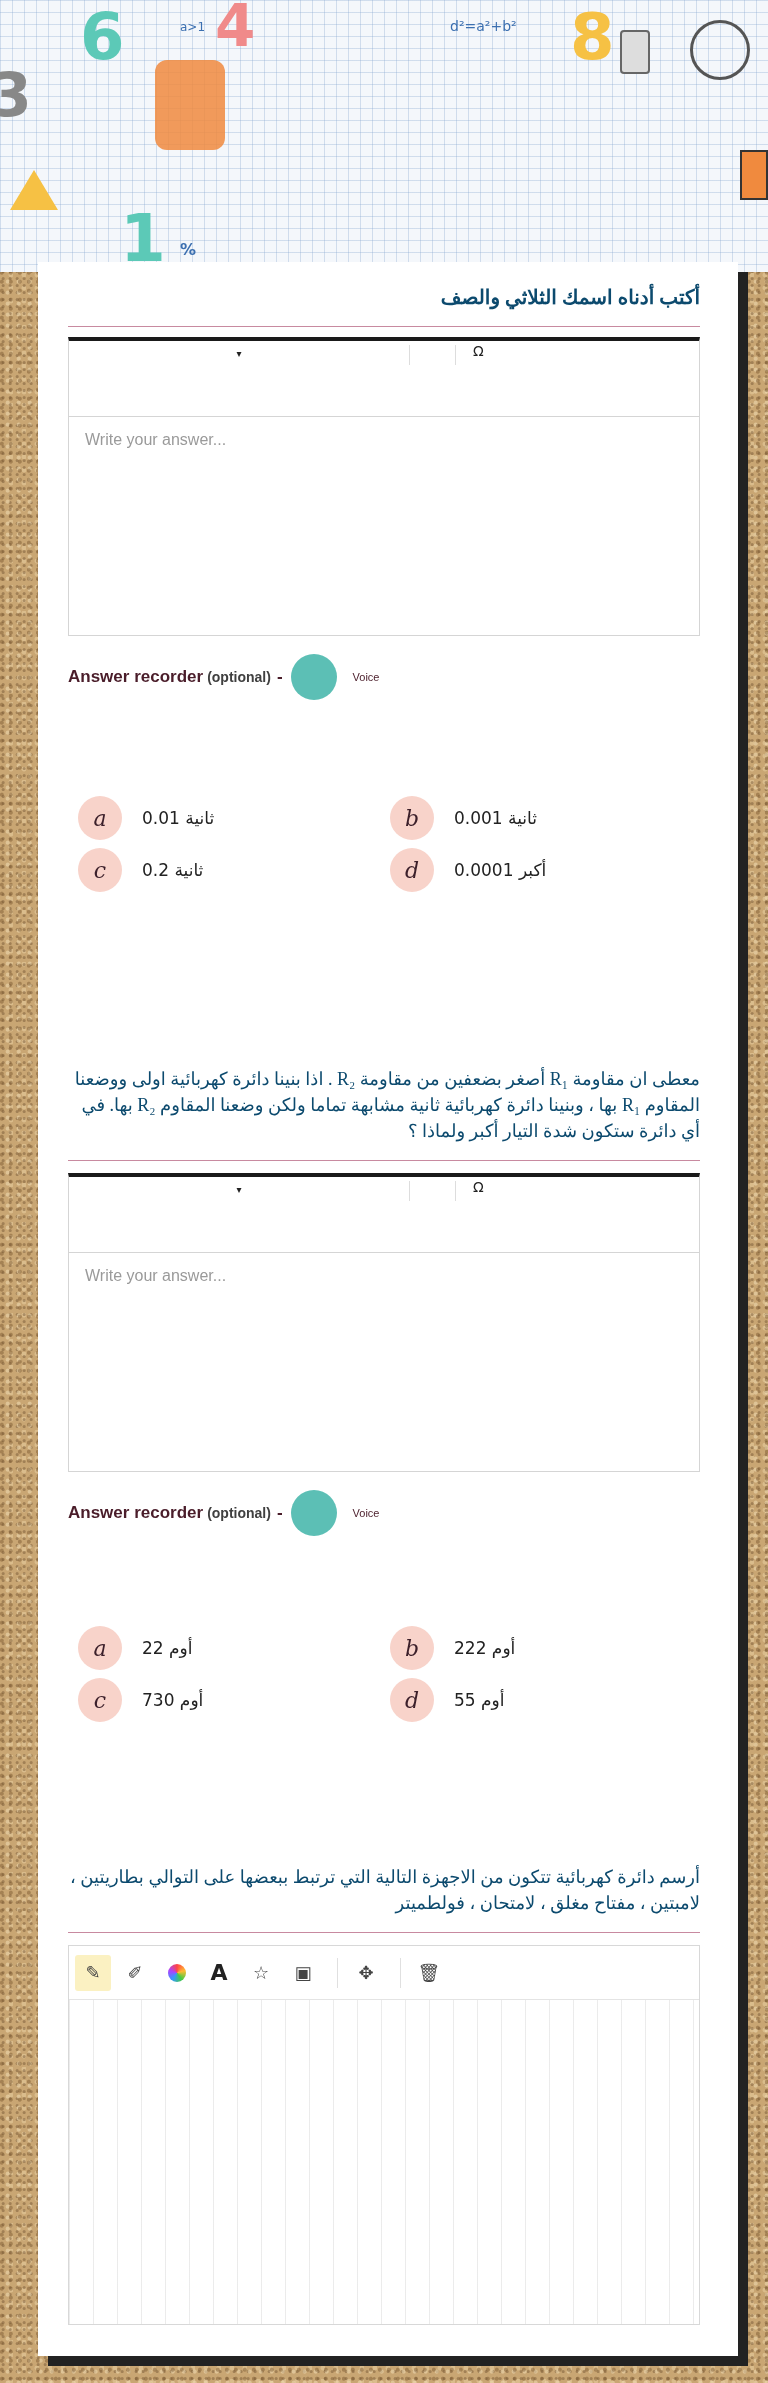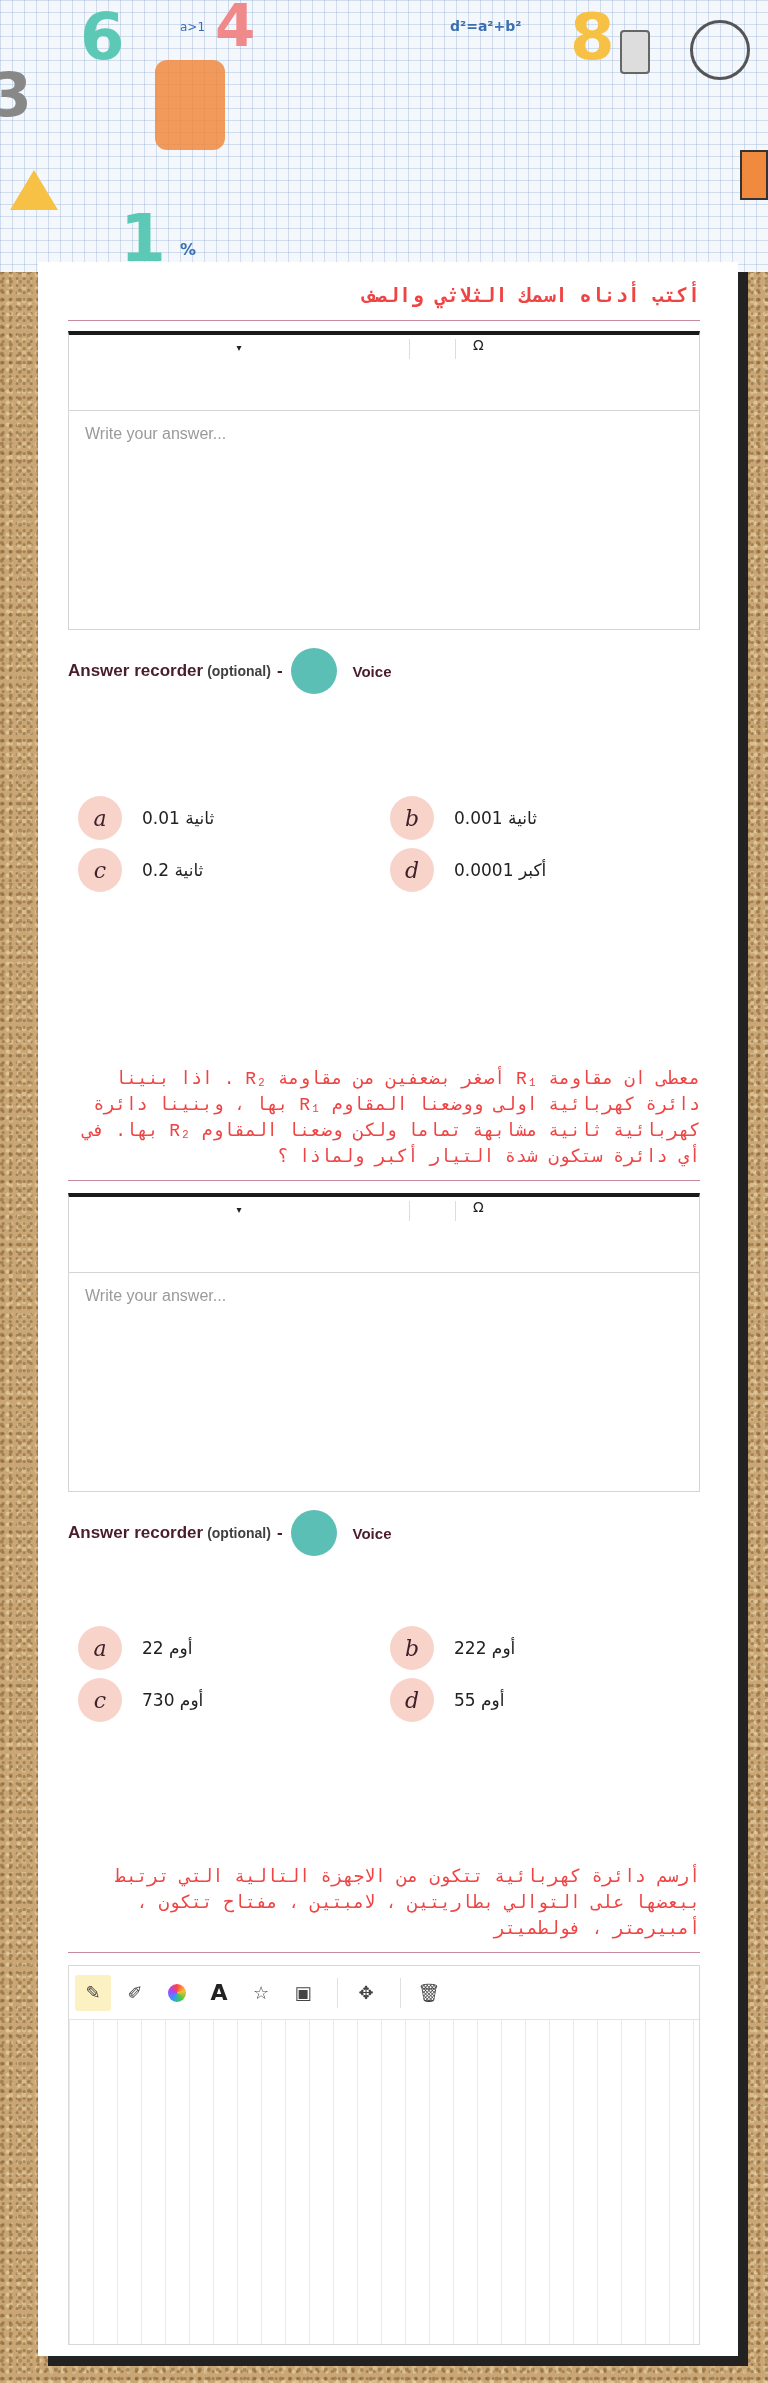--- a/index.html
+++ b/index.html
@@ -38,23 +38,23 @@
     position: absolute; left: 48px; top: 272px; width: 700px; height: 2094px;
     background: #222;
   }
   .card {
     position: absolute; left: 38px; top: 262px; width: 700px; height: 2094px;
     background: #ffffff;
   }
   .q { position: absolute; left: 30px; width: 632px; }
   .q-title {
     direction: rtl; text-align: right;
-    font-family: Liberation Mono, monospace;
-    color: #ef4444; font-size: 18px; line-height: 26px;
-    padding-bottom: 10px; border-bottom: 1px solid #c88aa0;
+    font-family: Liberation Serif, serif;
+    color: #0c4a6e; font-size: 18px; line-height: 26px;
+    padding-bottom: 16px; border-bottom: 1px solid #c88aa0;
   }
   .q-title.bold { font-weight: bold; font-size: 20px; text-align: left; direction: rtl; }
   
   .editor {
     margin-top: 12px; border: 1px solid #d5d5d5; border-top: 4px solid #1a1a1a;
   }
   .editor-toolbar {
     height: 76px; border-bottom: 1px solid #d5d5d5; position: relative;
   }
   .tb-dropdown {
@@ -66,21 +66,21 @@
   .editor-area {
     height: 218px; padding: 14px 16px;
     font-size: 16px; color: #9a9a9a; font-family: "Liberation Sans", sans-serif;
   }
   
   .recorder { display: flex; align-items: center; height: 46px; margin-top: 18px; }
   .recorder .lbl { font-weight: bold; font-size: 17px; color: #4a1d2a; }
   .recorder .opt { font-weight: bold; font-size: 14px; color: #404040; margin-left: 4px; }
   .recorder .dash { font-weight: bold; font-size: 17px; color: #4a1d2a; margin: 0 8px 0 6px; }
   .rec-btn { width: 46px; height: 46px; border-radius: 50%; background: #5cbfb5; }
-  .recorder .voice { font-weight: bold; font-size: 15px; color: #4a1d2a; margin-left: 16px; }
+  .recorder .voice { font-weight: normal; font-size: 11px; color: #4a1d2a; margin-left: 16px; }
   
   .choices { display: grid; grid-template-columns: 312px 312px; gap: 8px 0; margin-top: 14px; }
   .choice { display: flex; align-items: center; height: 44px; padding-left: 10px; }
   .badge {
     width: 44px; height: 44px; border-radius: 50%; background: #f8d3ca;
     display: flex; align-items: center; justify-content: center;
     font-family: "DejaVu Serif", serif; font-style: italic; font-size: 22px; color: #3b1f2a;
   }
   .choice-text { margin-left: 20px; font-size: 17px; color: #222; font-family: "DejaVu Sans", sans-serif; }
   
@@ -102,21 +102,21 @@
     background-size: 24px 100%;
   }
 </style>
 </head>
 <body>
 
 <div class="banner">
   <div class="deco" style="left:80px;top:0;font-size:64px;color:#5cc9b7;">6</div>
   <div class="deco" style="left:180px;top:20px;font-size:12px;color:#3b6fb0;font-weight:normal;">a&gt;1</div>
   <div class="deco" style="left:215px;top:-8px;font-size:58px;color:#f08a8a;">4</div>
-  <div class="deco" style="left:450px;top:18px;font-size:14px;color:#3b6fb0;font-weight:bold;">d²=a²+b²</div>
+  <div class="deco" style="left:450px;top:18px;font-size:14px;color:#3b6fb0;font-weight:normal;">d²=a²+b²</div>
   <div class="deco" style="left:570px;top:0;font-size:64px;color:#f6c144;">8</div>
   <div class="deco" style="left:120px;top:200px;font-size:66px;color:#5cc9b7;">1</div>
   <div class="deco" style="left:180px;top:240px;font-size:16px;color:#3b6fb0;">%</div>
   <div class="deco" style="left:-10px;top:60px;font-size:60px;color:#888;">3</div>
   <div class="deco" style="left:690px;top:20px;width:60px;height:60px;border:3px solid #555;border-radius:50%;"></div>
   <div class="deco" style="left:10px;top:170px;width:0;height:0;border-left:24px solid transparent;border-right:24px solid transparent;border-bottom:40px solid #f6c144;"></div>
   <div class="deco" style="left:155px;top:60px;width:70px;height:90px;background:#f08a3e;border-radius:12px;opacity:0.85;"></div>
   <div class="deco" style="left:620px;top:30px;width:30px;height:44px;background:#ddd;border:2px solid #666;border-radius:4px;"></div>
   <div class="deco" style="left:740px;top:150px;width:28px;height:50px;background:#f08a3e;border:2px solid #333;"></div>
 </div>
@@ -205,21 +205,21 @@
         <div class="choice-text">730 أوم</div>
       </div>
       <div class="choice">
         <div class="badge">d</div>
         <div class="choice-text">55 أوم</div>
       </div>
     </div>
   </div>
 
   <div class="q" style="top:1602px;">
-    <div class="q-title">أرسم دائرة كهربائية تتكون من الاجهزة التالية التي ترتبط ببعضها على التوالي بطاريتين ، لامبتين ، مفتاح تتكون ، أمبيرمتر ، فولطميتر</div>
+    <div class="q-title">أرسم دائرة كهربائية تتكون من الاجهزة التالية التي ترتبط ببعضها على التوالي بطاريتين ، لامبتين ، مفتاح مغلق ، لامتحان ، فولطميتر</div>
     <div class="drawing">
       <div class="draw-toolbar">
         <div class="tool active">✎</div>
         <div class="tool">✐</div>
         <div class="tool">
           <span style="display:inline-block;width:18px;height:18px;border-radius:50%;background:conic-gradient(#f44,#fb3,#4c4,#39f,#a4f,#f44);"></span>
         </div>
         <div class="tool" style="font-weight:bold;font-size:22px;color:#222;">A</div>
         <div class="tool">☆</div>
         <div class="tool">▣</div>

